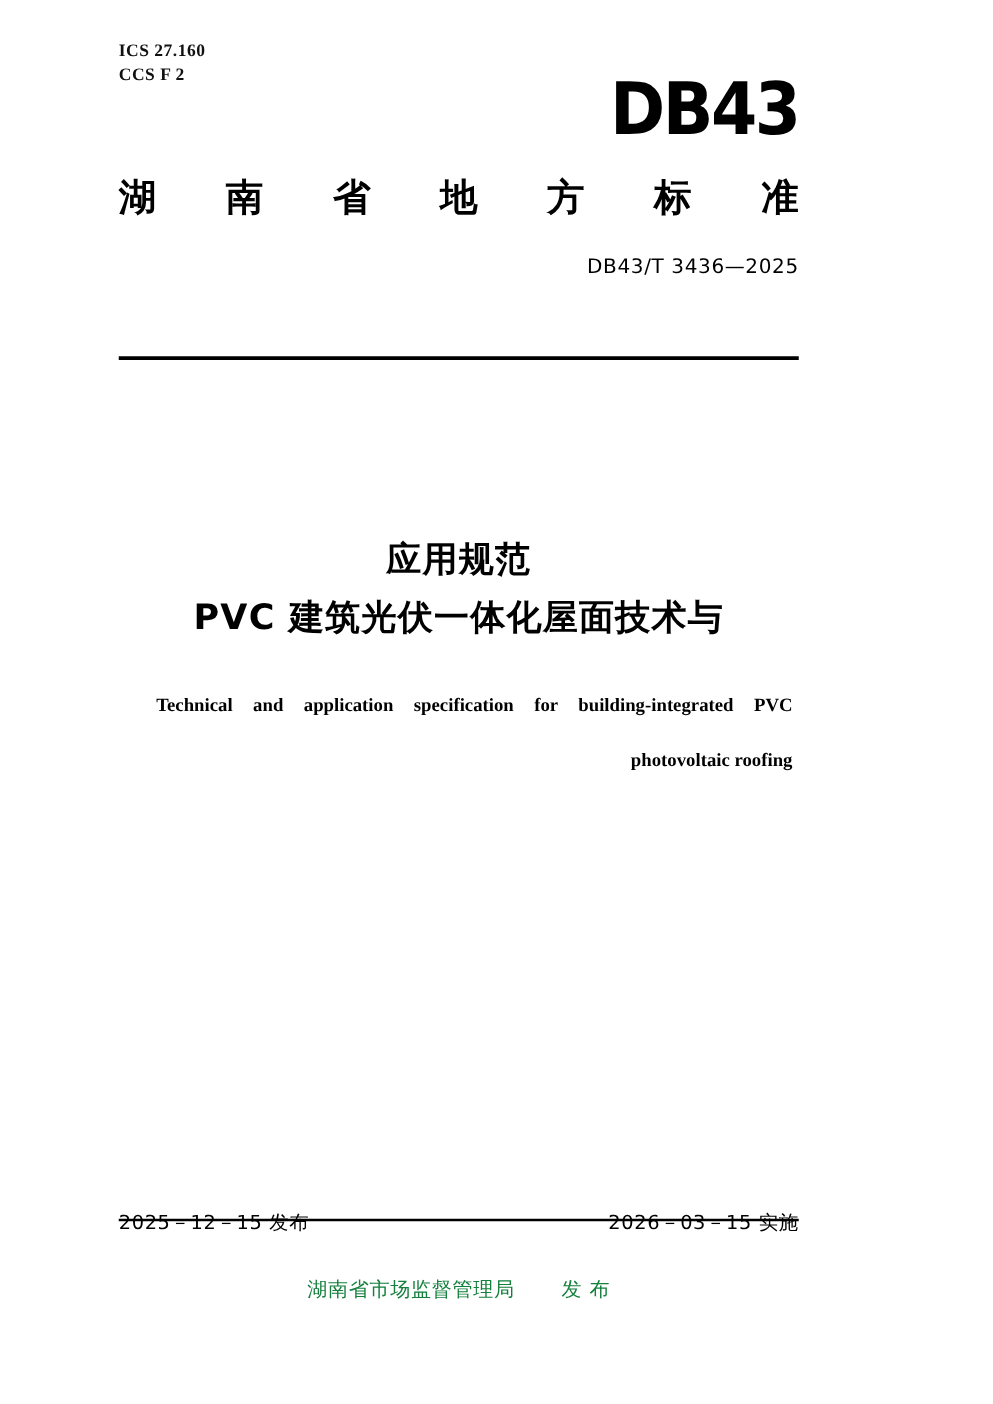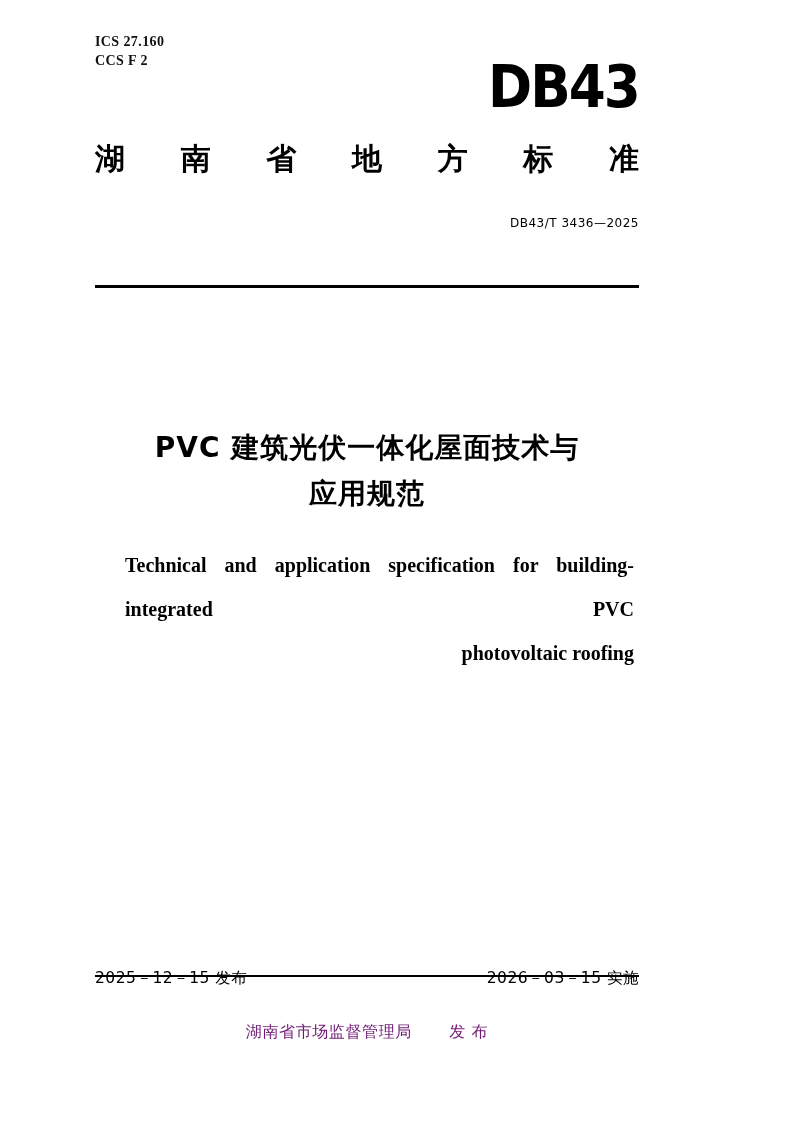--- a/index.html
+++ b/index.html
@@ -62,23 +62,23 @@
     line-height: 38px;
     display: flex;
     justify-content: space-between;
     color: #000;
   }
   .std-title-cn span { display: inline-block; }
 
   .std-code {
     position: absolute;
     right: 95px;
-    top: 216px;
-    font-family: "DejaVu Sans", sans-serif;
-    font-size: 12px;
+    top: 203px;
+    font-family: "DejaVu Sans", sans-serif;
+    font-size: 16px;
     letter-spacing: 0.5px;
     color: #000;
   }
 
   .rule-top {
     position: absolute;
     left: 95px;
     right: 95px;
     top: 285px;
     height: 3px;
@@ -101,21 +101,21 @@
   }
   .main-title .ln { display: block; }
 
   .sub-title {
     position: absolute;
     left: 125px;
     right: 100px;
     top: 543px;
     font-family: "Liberation Serif", serif;
     font-weight: bold;
-    font-size: 20px;
+    font-size: 15px;
     line-height: 44px;
     color: #000;
   }
   .sub-title .ln {
     display: block;
     text-align: justify;
   }
   .sub-title .ln1 {
     text-align: justify;
     text-align-last: justify;
@@ -149,21 +149,21 @@
   }
   .issuer {
     position: absolute;
     left: 0;
     right: 0;
     top: 1022px;
     text-align: center;
     font-family: "DejaVu Sans", sans-serif;
     font-size: 16px;
     letter-spacing: 0.6px;
-    color: #701a75;
+    color: #15803d;
   }
   .issuer .gap { display: inline-block; width: 26px; }
 </style>
 </head>
 <body>
 
 <div class="page">
 
   <div class="ics-block">
     <div class="ics-line">ICS 27.160</div>
@@ -180,22 +180,22 @@
     <span>方</span>
     <span>标</span>
     <span>准</span>
   </div>
 
   <div class="std-code">DB43/T 3436—2025</div>
 
   <div class="rule-top"></div>
 
   <div class="main-title">
+    <span class="ln">应用规范</span>
     <span class="ln">PVC 建筑光伏一体化屋面技术与</span>
-    <span class="ln">应用规范</span>
   </div>
 
   <div class="sub-title">
     <span class="ln ln1">Technical and application specification for building-integrated PVC</span>
     <span class="ln ln2">photovoltaic roofing</span>
   </div>
 
   <div class="dates">
     <span>2025－12－15 发布</span>
     <span>2026－03－15 实施</span>

